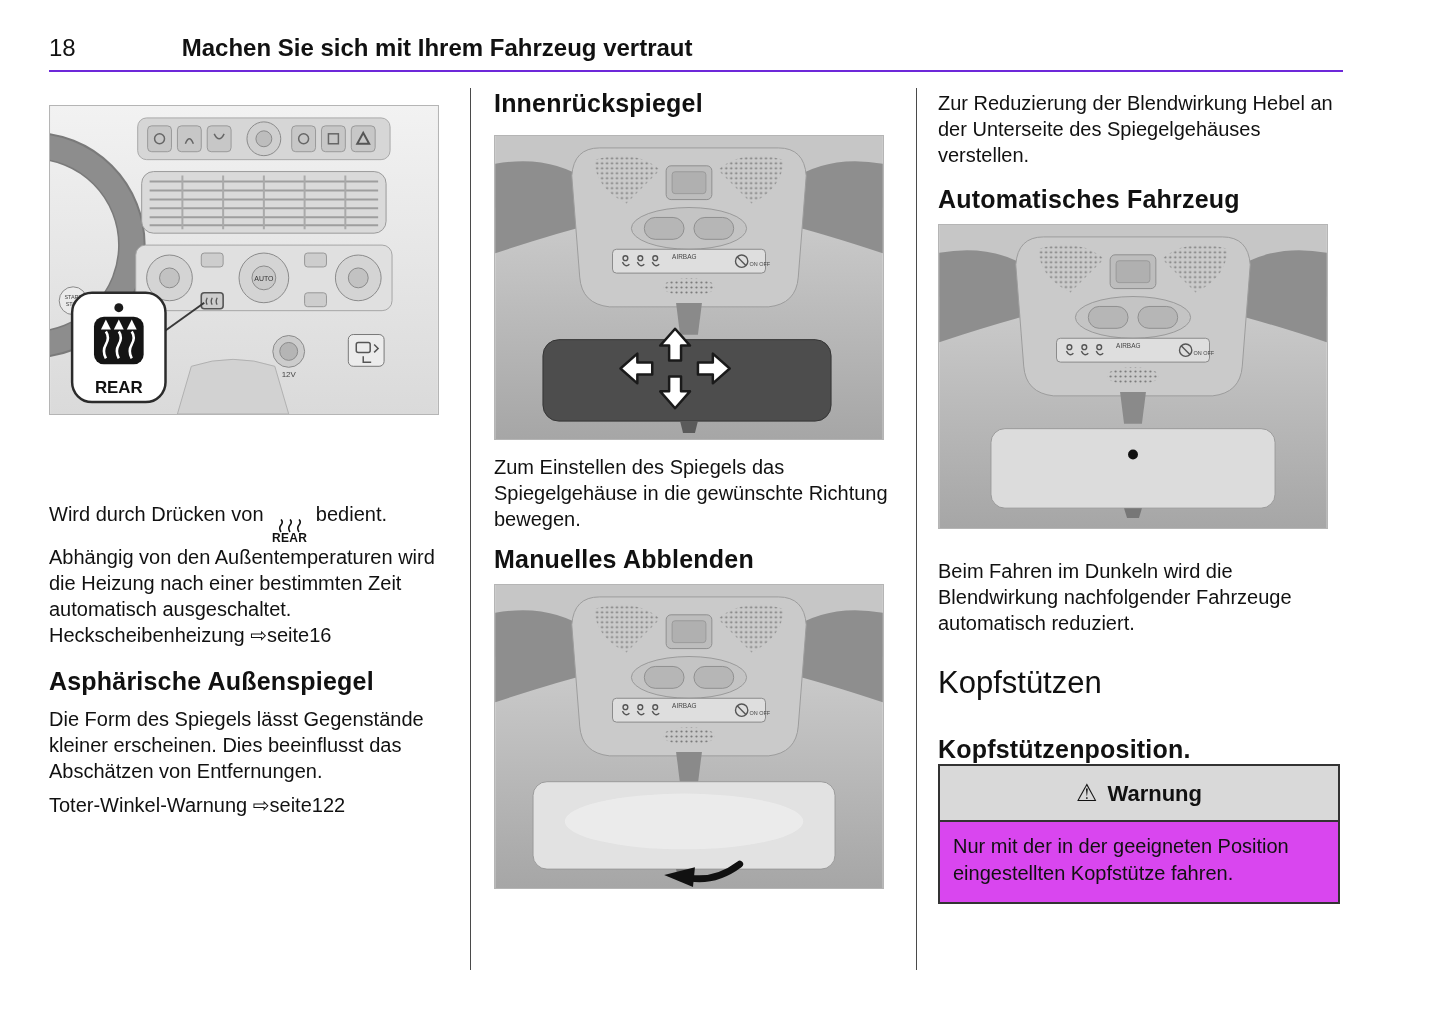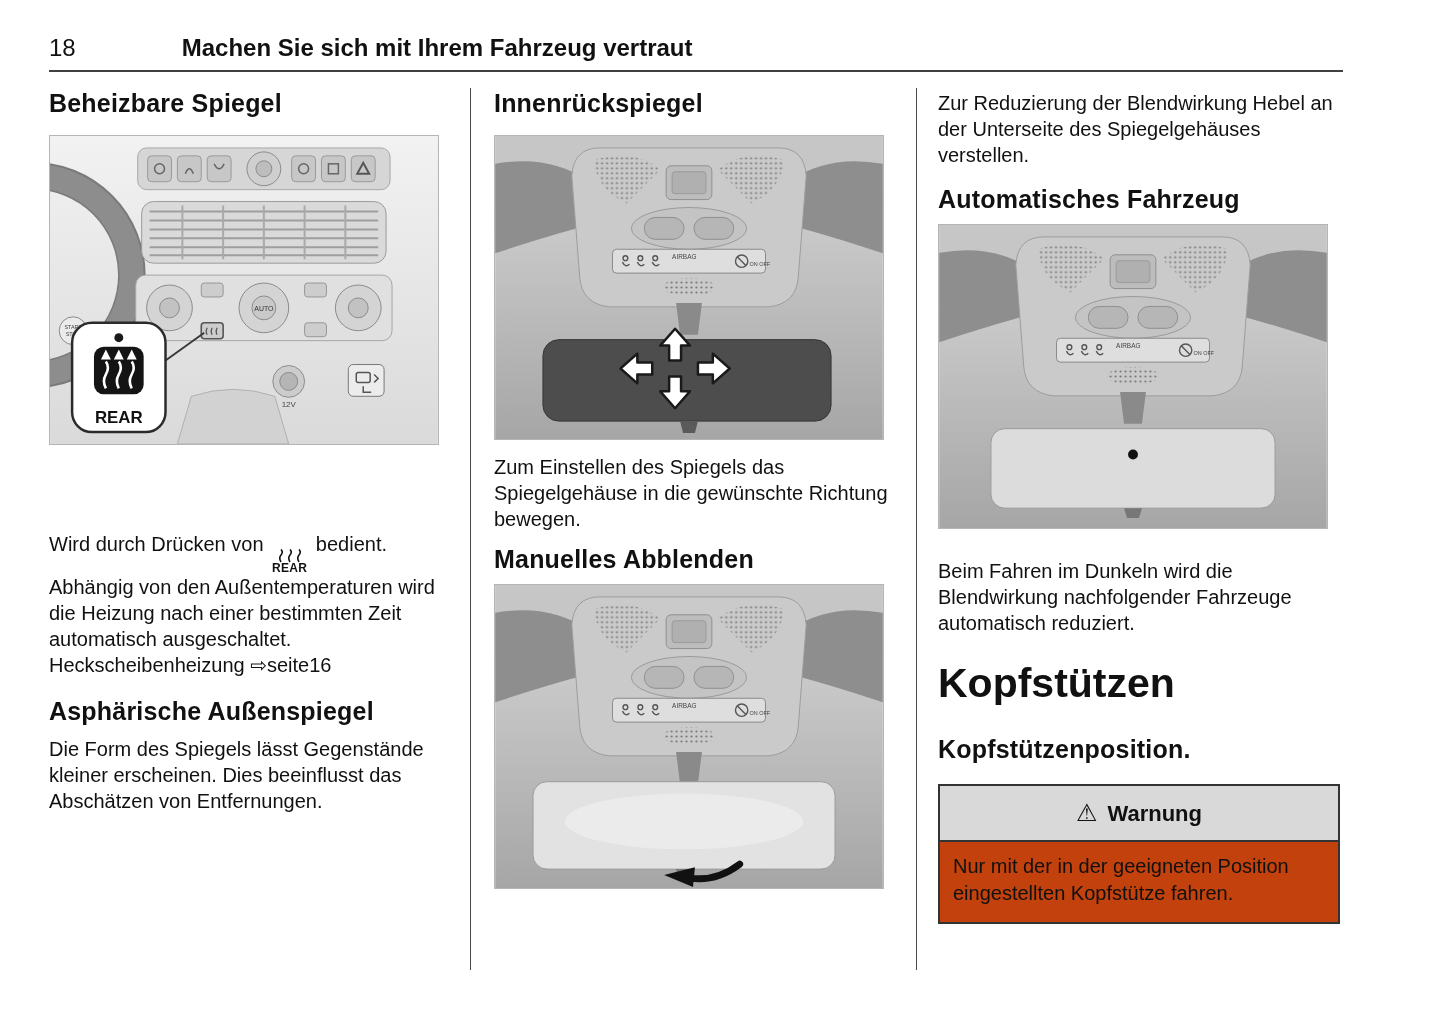--- a/index.html
+++ b/index.html
@@ -1,33 +1,33 @@
 <!DOCTYPE html>
 <html><head>
 <meta charset="utf-8">
 <style>
   * { margin:0; padding:0; box-sizing:border-box; }
   html,body { width:1445px; height:1018px; background:#ffffff; }
   body { font-family:"Liberation Sans", sans-serif; color:#111; position:relative; overflow:hidden; }
 
   .header { position:absolute; left:49px; top:34px; width:1294px;
-            border-bottom:2px solid #404040; padding-bottom:8px;
+            border-bottom:2px solid #6d28d9; padding-bottom:8px;
             display:flex; align-items:baseline; }
   .page-num { font-size:24px; font-weight:normal; }
   .page-title { font-size:24px; font-weight:bold; margin-left:106px; }
 
   .col { position:absolute; top:88px; }
   #col1 { left:49px;  width:400px; }
   #col2 { left:494px; width:400px; }
   #col3 { left:938px; width:402px; }
   .vdiv { position:absolute; top:88px; width:1px; height:882px; background:#4a4a4a; }
   #vdiv1 { left:470px; } #vdiv2 { left:916px; }
 
   h2.sec { font-size:25px; font-weight:bold; line-height:30px; letter-spacing:0.2px; }
-  h1.big { font-size:41px; font-weight:bold; line-height:38px; }
+  h1.big { font-size:31px; font-weight:normal; line-height:38px; }
   p.body { font-size:20px; line-height:26px; }
   .illus { display:block; border:1px solid #b5b5b5; background:#e9e9e9; }
 
   #col1 .illus { margin-top:17px; }
   #col1 .p-main { margin-top:86px; }
   #col1 .xref { margin-top:0; }
   #col1 h2.sec2 { margin-top:18px; }
   #col1 .p-asph { margin-top:10px; }
   #col1 .xref2 { margin-top:8px; }
 
@@ -40,21 +40,21 @@
   #col3 h2.auto { margin-top:16px; }
   #col3 .illus { margin-top:10px; }
   #col3 .p-dark { margin-top:29px; }
   #col3 h1.big { margin-top:28px; }
   #col3 h2.pos { margin-top:32px; }
 
   .inline-rear { display:inline-flex; flex-direction:column; align-items:center;
                  vertical-align:-12px; margin:0 3px; line-height:1; }
   .inline-rear .lbl { font-size:12px; font-weight:bold; line-height:11px; letter-spacing:0.3px; }
 
-  .warnbox { margin-top:20px; border:2px solid #333; background:#c2410c; }
+  .warnbox { border:2px solid #333; background:#d946ef; }
   .warnhead { background:#d9d9d9; border-bottom:2px solid #333; text-align:center;
               padding:13px 0; font-size:22px; font-weight:bold; }
   .warnhead .tri { font-weight:normal; font-size:24px; margin-right:10px; }
   .warnbody { padding:11px 13px 15px 13px; font-size:20px; line-height:27px; }
 
   .xref, .xref2 { font-size:20px; line-height:26px; }
 </style>
 </head>
 <body>
 
@@ -105,21 +105,20 @@
 
 <div class="header">
   <span class="page-num">18</span>
   <span class="page-title">Machen Sie sich mit Ihrem Fahrzeug vertraut</span>
 </div>
 
 <div class="vdiv" id="vdiv1"></div>
 <div class="vdiv" id="vdiv2"></div>
 
 <div class="col" id="col1">
-  <h2 class="sec">Beheizbare Spiegel</h2>
 
   <svg class="illus" width="390" height="310" viewBox="0 0 390 310">
     <rect width="390" height="310" fill="url(#dashbg)"></rect>
 
     <g>
       <circle cx="-18" cy="140" r="100" fill="none" stroke="#8d8d8d" stroke-width="26"></circle>
       <circle cx="-18" cy="140" r="113" fill="none" stroke="#7a7a7a" stroke-width="2"></circle>
       <circle cx="-18" cy="140" r="87" fill="none" stroke="#7a7a7a" stroke-width="1.5"></circle>
       <circle cx="23" cy="196" r="14" fill="#ebebeb" stroke="#888"></circle>
       <text x="23" y="194" font-size="5.5" text-anchor="middle" fill="#444">START</text>
@@ -207,20 +206,21 @@
         </g>
       </svg>
       <span class="lbl">REAR</span>
     </span>
     <span>bedient. Abhängig von den Außentemperaturen wird die Heizung nach einer bestimmten Zeit automatisch ausgeschaltet.</span>
   </p>
   <p class="xref">Heckscheibenheizung ⇨seite16</p>
 
   <h2 class="sec sec2">Asphärische Außenspiegel</h2>
   <p class="body p-asph">Die Form des Spiegels lässt Gegenstände kleiner erscheinen. Dies beeinflusst das Abschätzen von Entfernungen.</p>
+  <p class="xref2">Toter-Winkel-Warnung ⇨seite122</p>
 </div>
 
 <div class="col" id="col2">
   <h2 class="sec">Innenrückspiegel</h2>
 
   <svg class="illus" width="390" height="305" viewBox="0 0 390 305">
     <use href="#console-base"></use>
     <g>
       <rect x="48" y="205" width="290" height="82" rx="16" fill="#4d4d4d" stroke="#333"></rect>
       <path d="M186,287 h18 l-3,12 h-12 Z" fill="#5a5a5a"></path>

